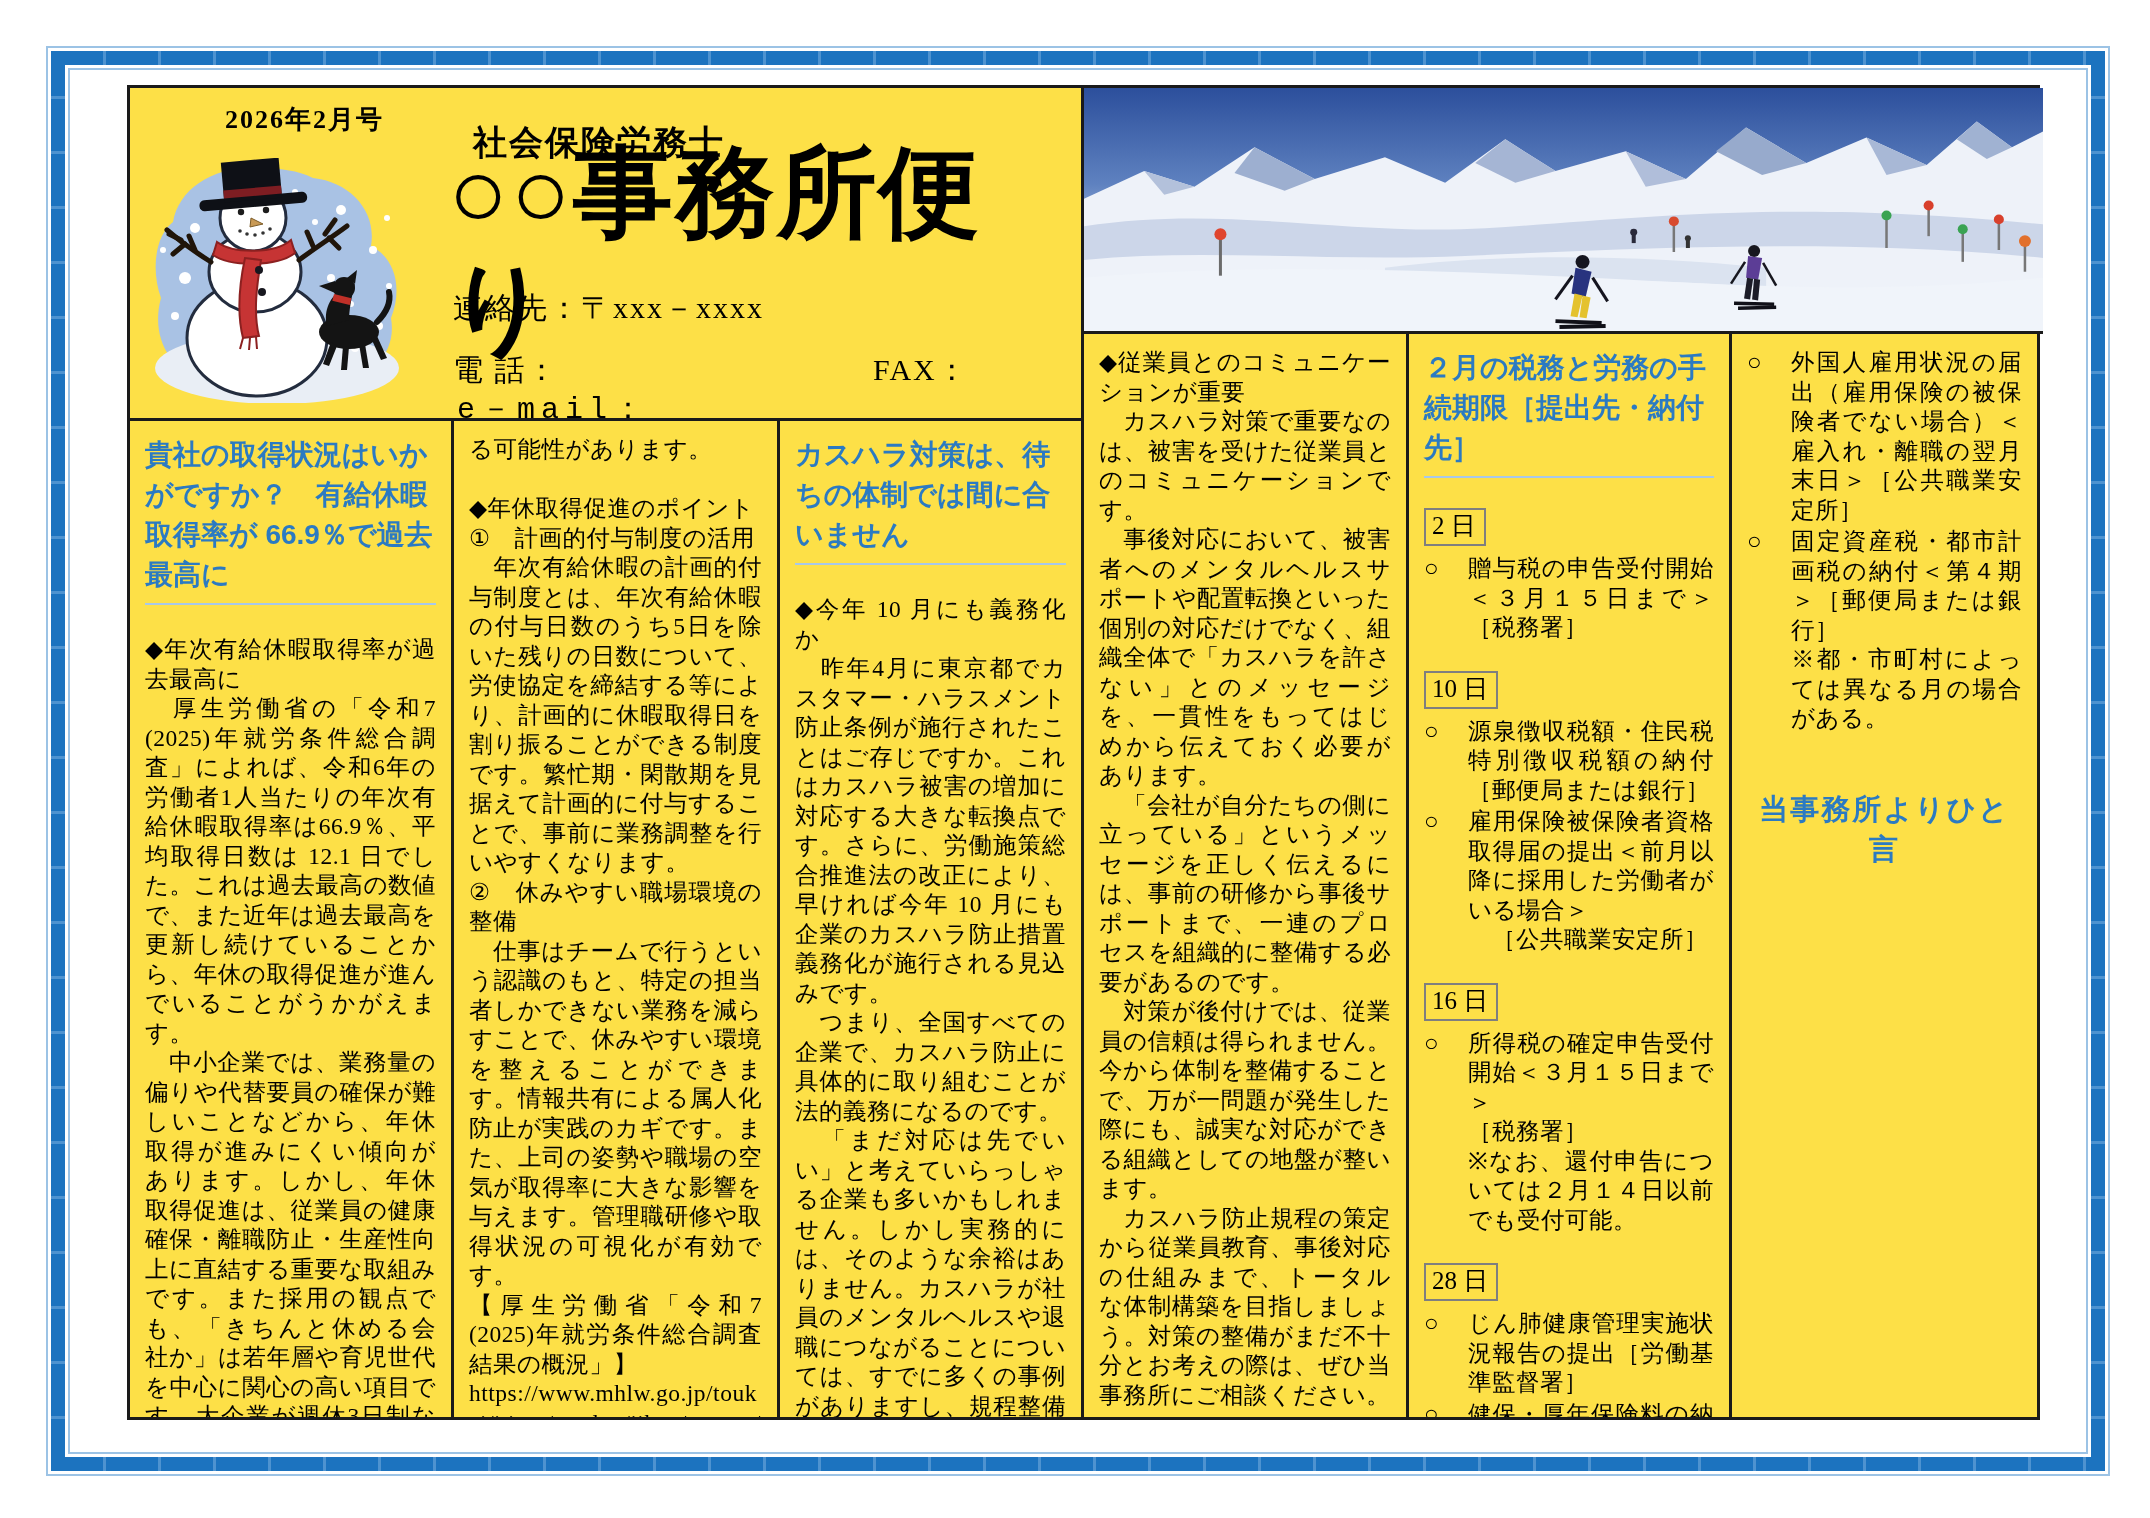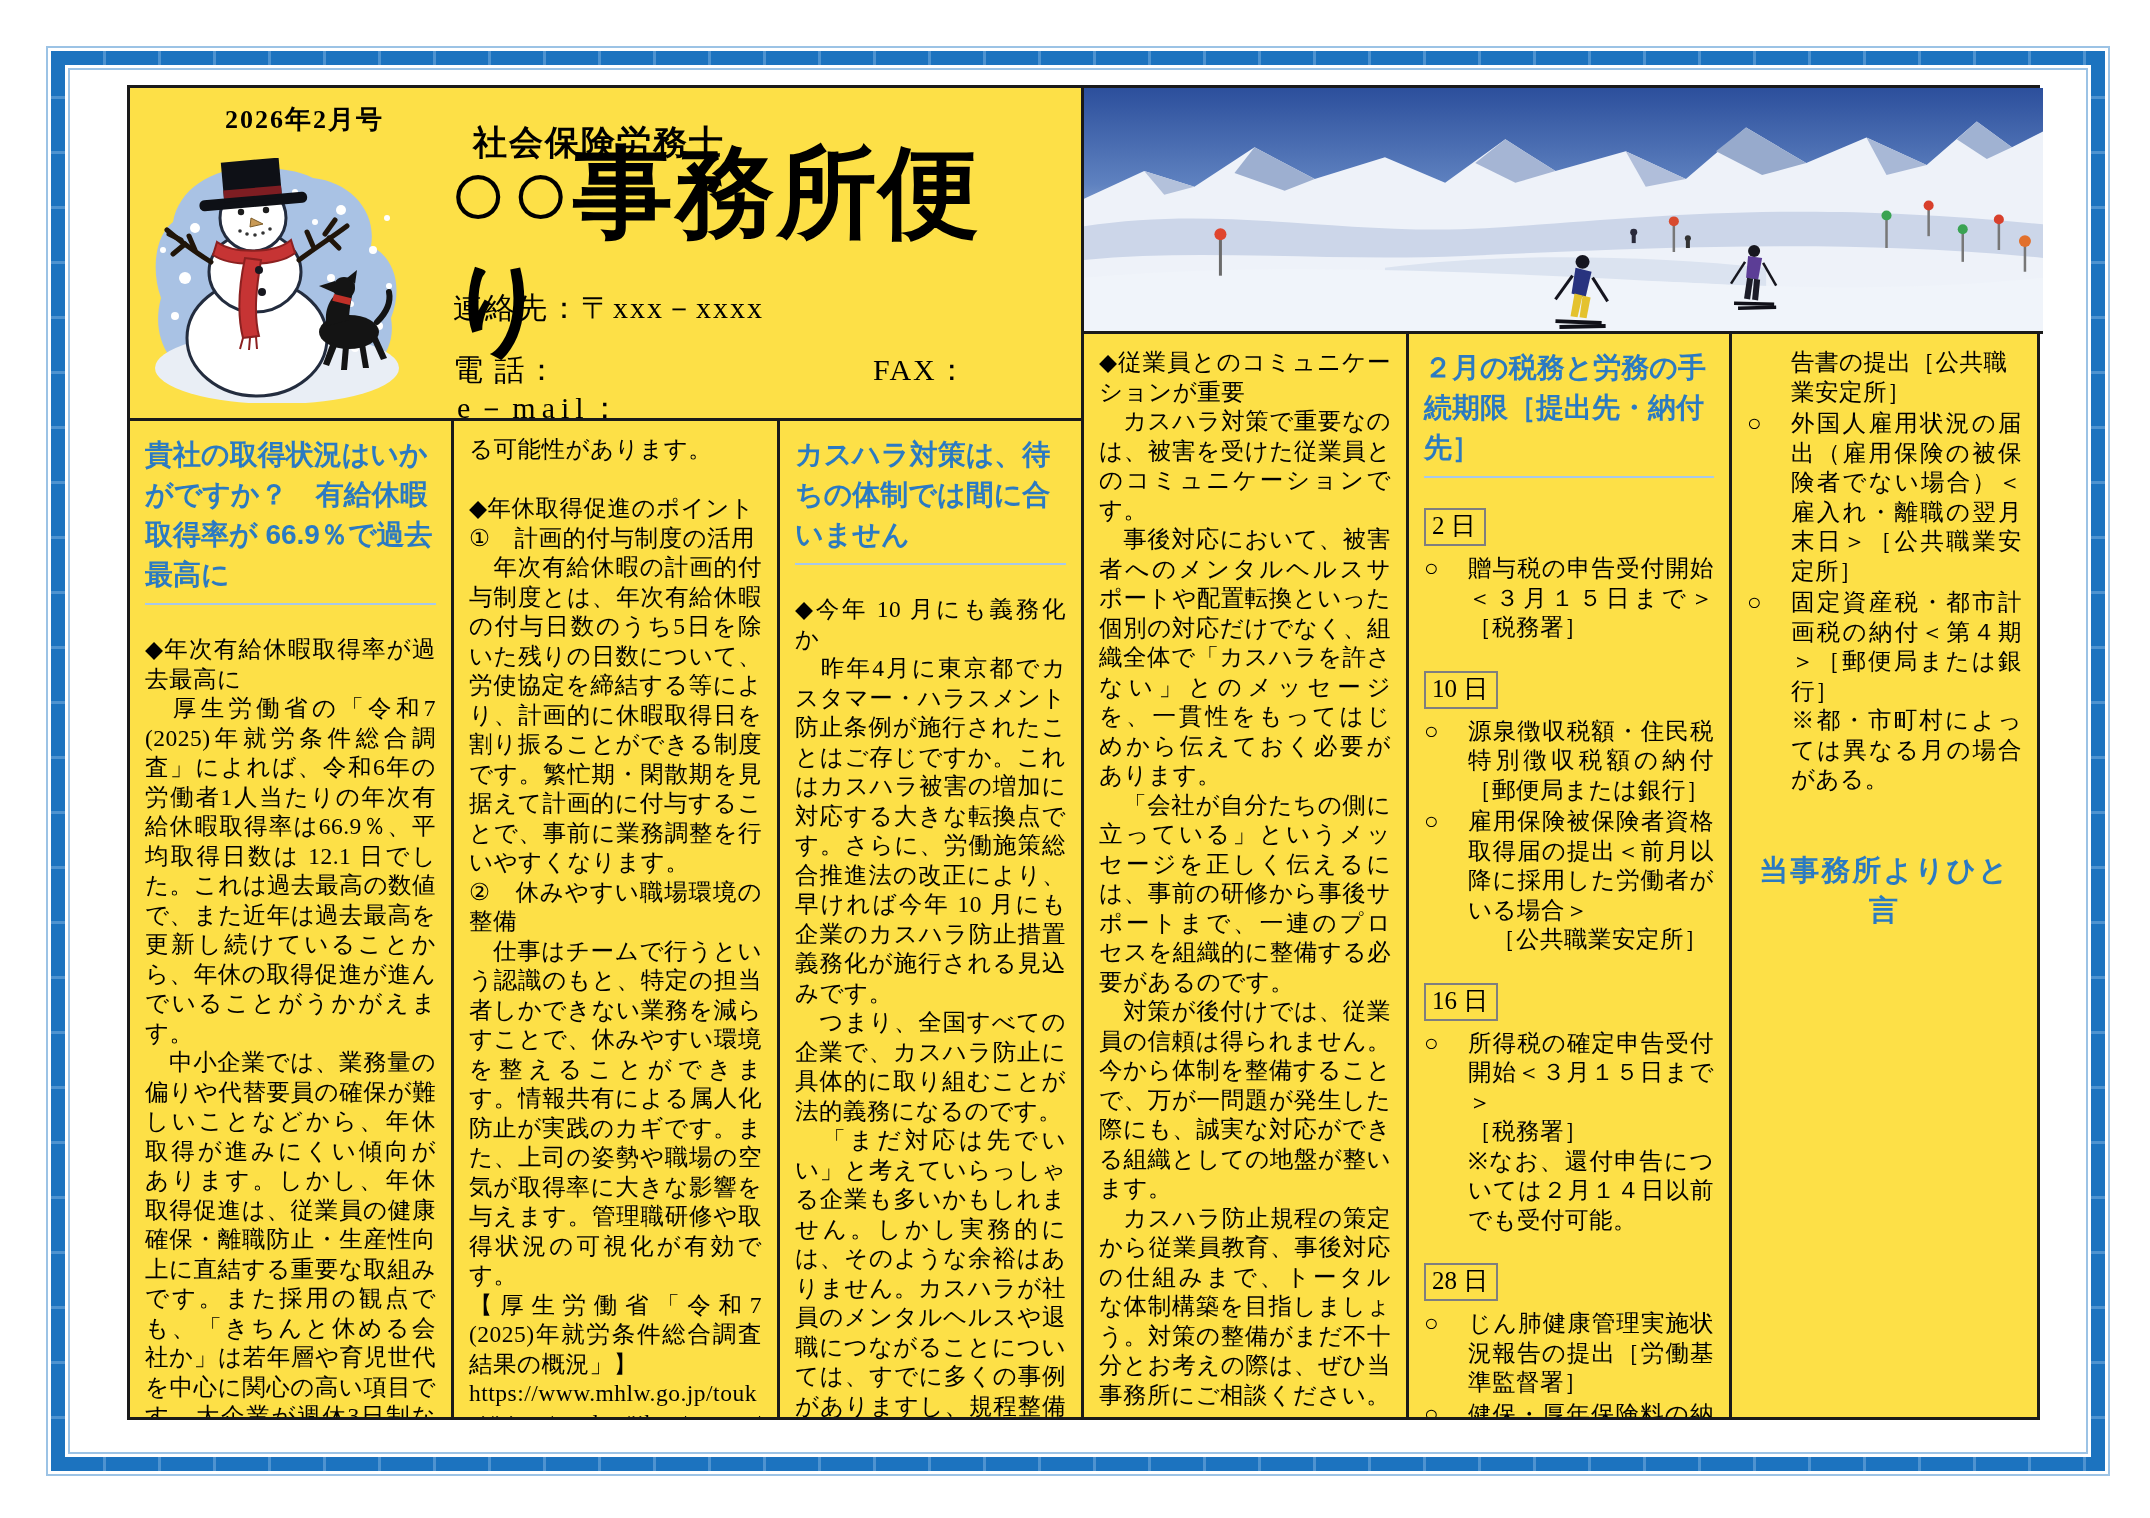--- a/index.html
+++ b/index.html
@@ -24,21 +24,21 @@
                border-bottom:3px solid #1a1a1a;}
   .issue{position:absolute;left:95px;top:14px;font-size:26px;font-weight:bold;letter-spacing:2px;}
   .snowman{position:absolute;left:15px;top:70px;width:265px;height:245px;}
   .subtitle{position:absolute;left:343px;top:32px;font-size:34px;font-weight:bold;
             font-family:"Liberation Sans","DejaVu Sans",sans-serif;letter-spacing:2px;}
   .title{position:absolute;left:318px;top:48px;font-size:100px;font-weight:bold;
          letter-spacing:2px;line-height:1.15;}
   .addr{position:absolute;left:323px;top:200px;font-size:30px;letter-spacing:2px;}
   .phone-row{position:absolute;left:323px;top:262px;font-size:30px;letter-spacing:2px;width:600px;}
   .fax{position:absolute;left:420px;top:0;text-align:center;}
-  .email{position:absolute;left:327px;top:300px;font-size:30px;letter-spacing:6px;}
+  .email{position:absolute;left:327px;top:300px;font-size:30px;letter-spacing:6px;font-family:Liberation Mono, monospace;}
   
   .photo{position:absolute;left:951px;top:0;width:962px;height:246px;
          border-left:3px solid #1a1a1a;border-bottom:3px solid #1a1a1a;overflow:hidden;}
   .photo svg{display:block;width:100%;height:100%;}
   
   .col{position:absolute;overflow:hidden;padding:14px 15px 10px 15px;}
   .col1{left:0;top:333px;width:321px;height:996px;}
   .col2{left:321px;top:333px;width:326px;height:996px;border-left:3px solid #1a1a1a;}
   .col3{left:647px;top:333px;width:304px;height:996px;border-left:3px solid #1a1a1a;}
   .col4{left:951px;top:246px;width:325px;height:1083px;border-left:3px solid #1a1a1a;}
@@ -306,21 +306,20 @@
           <span class="mk">○</span>
           <span class="it">健保・厚年保険料の納付
 　［郵便局または銀行］</span>
         </div>
         
         
       </div>
     </div>
 
     <div class="col col6">
-      <div class="cont">告書の提出［公共職業安定所］</div>
       <div class="s-item">
         <span class="mk">○</span>
         <span class="it">外国人雇用状況の届出（雇用保険の被保険者でない場合）＜雇入れ・離職の翌月末日＞［公共職業安定所］</span>
       </div>
       <div class="s-item">
         <span class="mk">○</span>
         <span class="it">固定資産税・都市計画税の納付＜第４期＞［郵便局または銀行］
 ※都・市町村によっては異なる月の場合がある。</span>
       </div>
       <h2 class="closing">当事務所よりひと言</h2>

